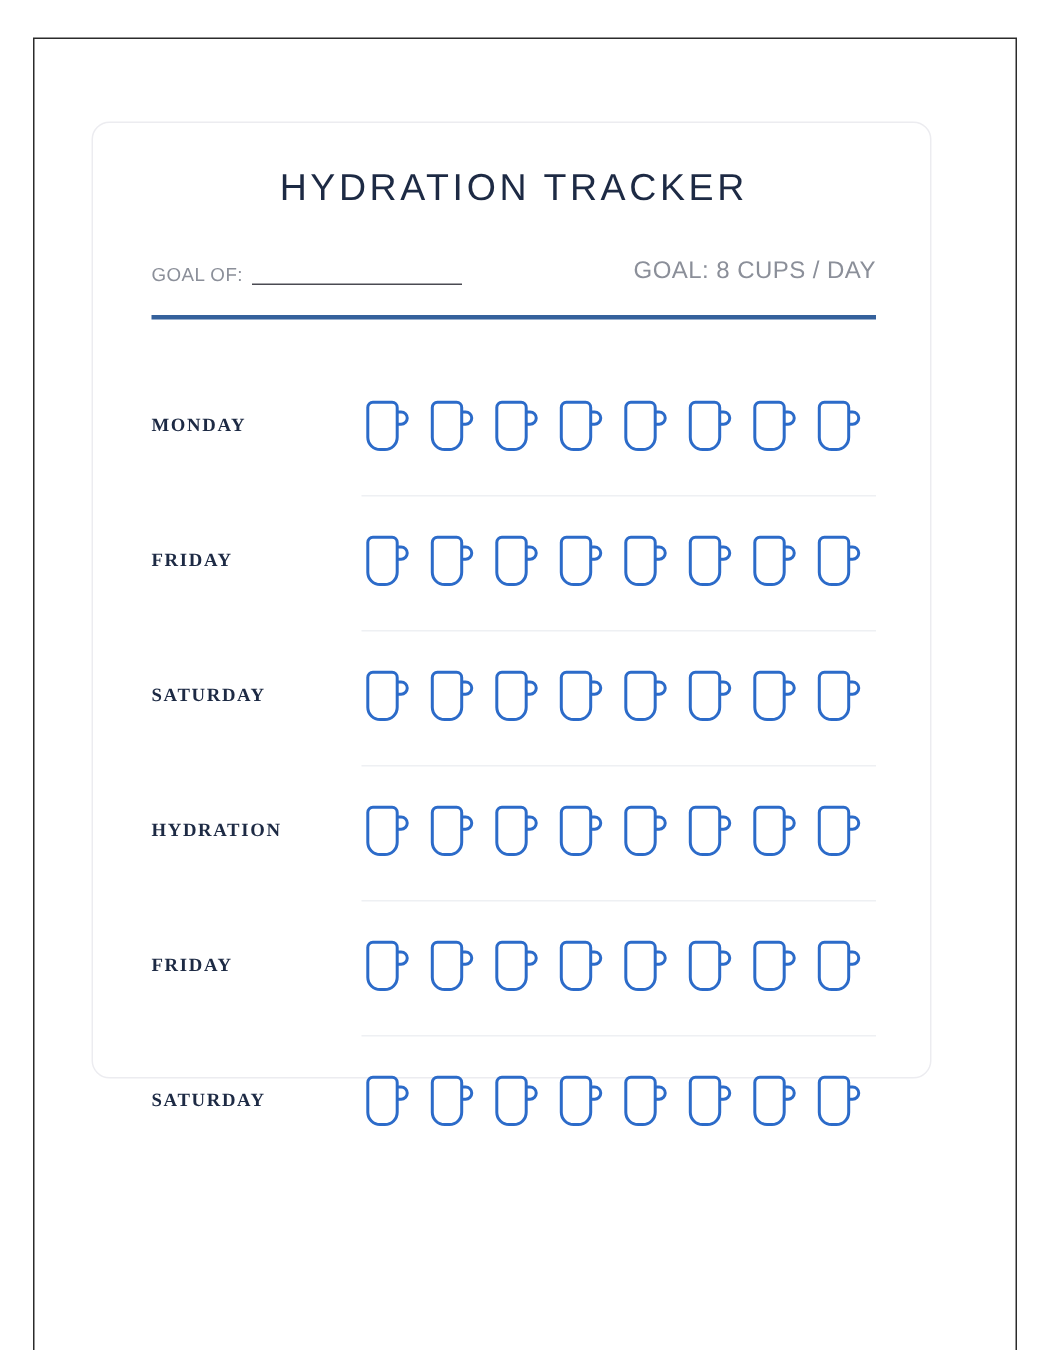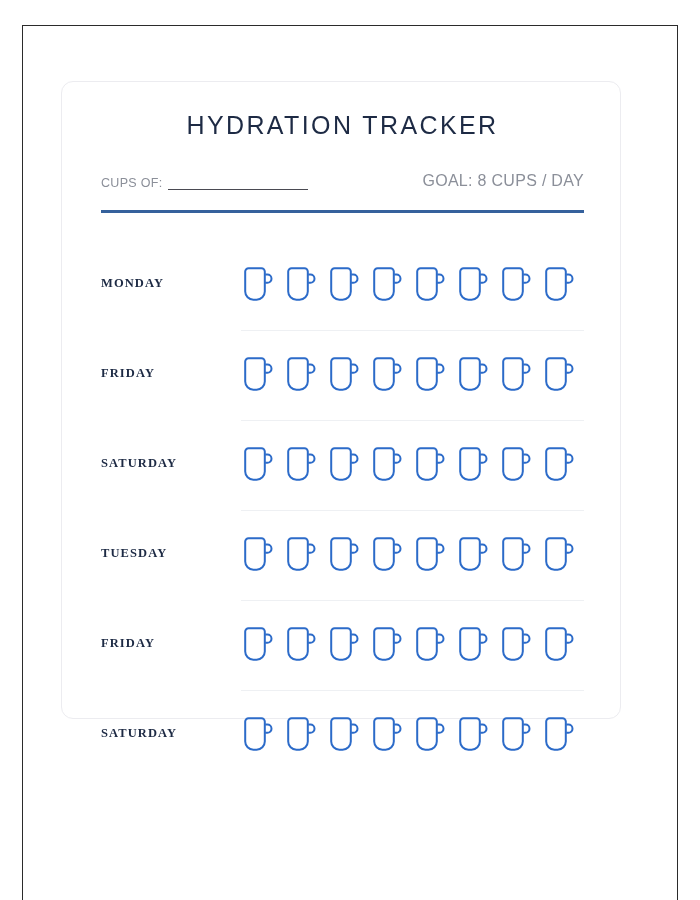--- a/index.html
+++ b/index.html
@@ -148,21 +148,21 @@
 <div class="page-frame">
 
   <div class="card"></div>
 
   <div class="content">
 
     <h1 class="title">HYDRATION TRACKER</h1>
 
     <div class="meta-row">
       <div class="week-of">
-        <span class="week-of-label">CUPS OF:</span>
+        <span class="week-of-label">GOAL OF:</span>
         <span class="week-of-blank"></span>
       </div>
       <span class="goal-label">GOAL: 8 CUPS / DAY</span>
     </div>
 
     <div class="blue-rule"></div>
 
     <div class="rows" id="rows">
         <div class="day-row">
           <div class="day-inner">
@@ -279,21 +279,21 @@
               <svg class="cup" viewBox="0 0 33 38">
                 <path d="M4.2 6.6 A3.4 3.4 0 0 1 7.6 3.2 L20.4 3.2 A3.4 3.4 0 0 1 23.8 6.6 L23.8 26.5 A8.2 8.2 0 0 1 15.6 34.7 L12.4 34.7 A8.2 8.2 0 0 1 4.2 26.5 Z" fill="none" stroke="#2c6bc9" stroke-width="2"></path>
                 <path d="M24.2 9.6 L26.4 9.6 A4.1 4.1 0 0 1 26.4 17.8 L24.2 17.8" fill="none" stroke="#2c6bc9" stroke-width="2"></path>
               </svg>
             </div>
           </div>
           <div class="row-divider"></div>
         </div>
         <div class="day-row">
           <div class="day-inner">
-            <div class="day-label">TUESDAY</div>
+            <div class="day-label">HYDRATION</div>
             <div class="cups">
               <svg class="cup" viewBox="0 0 33 38">
                 <path d="M4.2 6.6 A3.4 3.4 0 0 1 7.6 3.2 L20.4 3.2 A3.4 3.4 0 0 1 23.8 6.6 L23.8 26.5 A8.2 8.2 0 0 1 15.6 34.7 L12.4 34.7 A8.2 8.2 0 0 1 4.2 26.5 Z" fill="none" stroke="#2c6bc9" stroke-width="2"></path>
                 <path d="M24.2 9.6 L26.4 9.6 A4.1 4.1 0 0 1 26.4 17.8 L24.2 17.8" fill="none" stroke="#2c6bc9" stroke-width="2"></path>
               </svg>
               <svg class="cup" viewBox="0 0 33 38">
                 <path d="M4.2 6.6 A3.4 3.4 0 0 1 7.6 3.2 L20.4 3.2 A3.4 3.4 0 0 1 23.8 6.6 L23.8 26.5 A8.2 8.2 0 0 1 15.6 34.7 L12.4 34.7 A8.2 8.2 0 0 1 4.2 26.5 Z" fill="none" stroke="#2c6bc9" stroke-width="2"></path>
                 <path d="M24.2 9.6 L26.4 9.6 A4.1 4.1 0 0 1 26.4 17.8 L24.2 17.8" fill="none" stroke="#2c6bc9" stroke-width="2"></path>
               </svg>
               <svg class="cup" viewBox="0 0 33 38">

